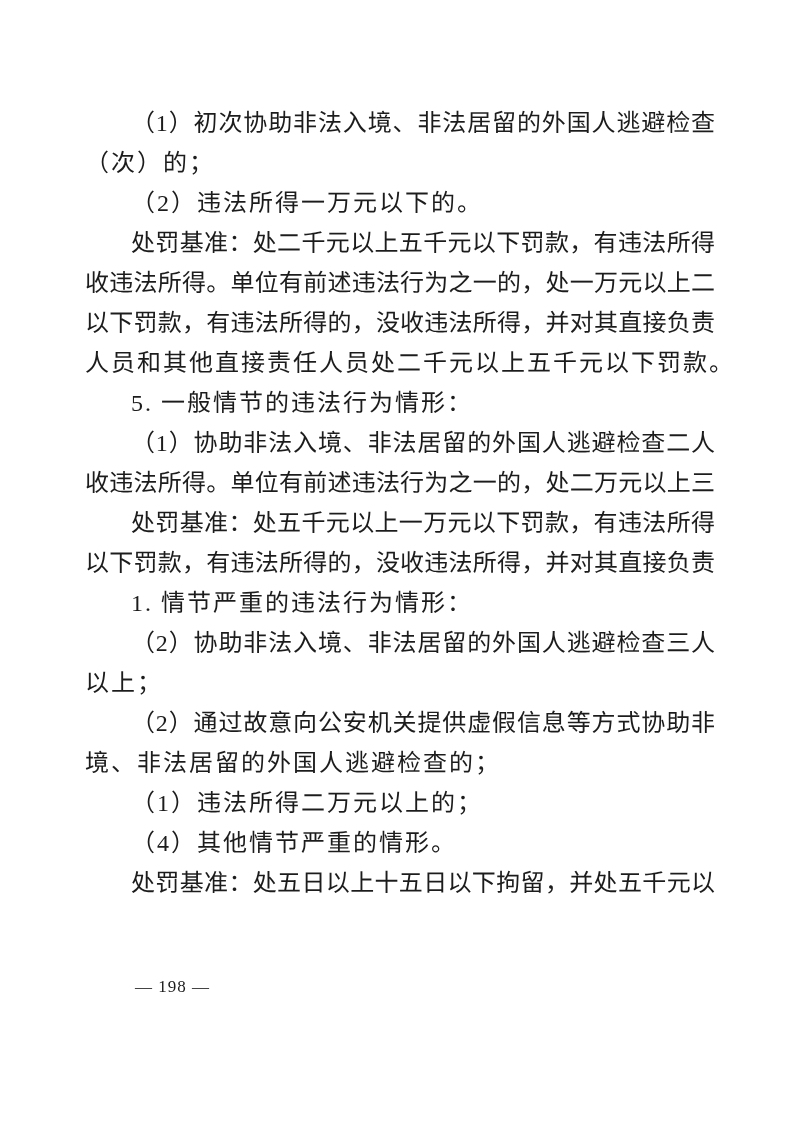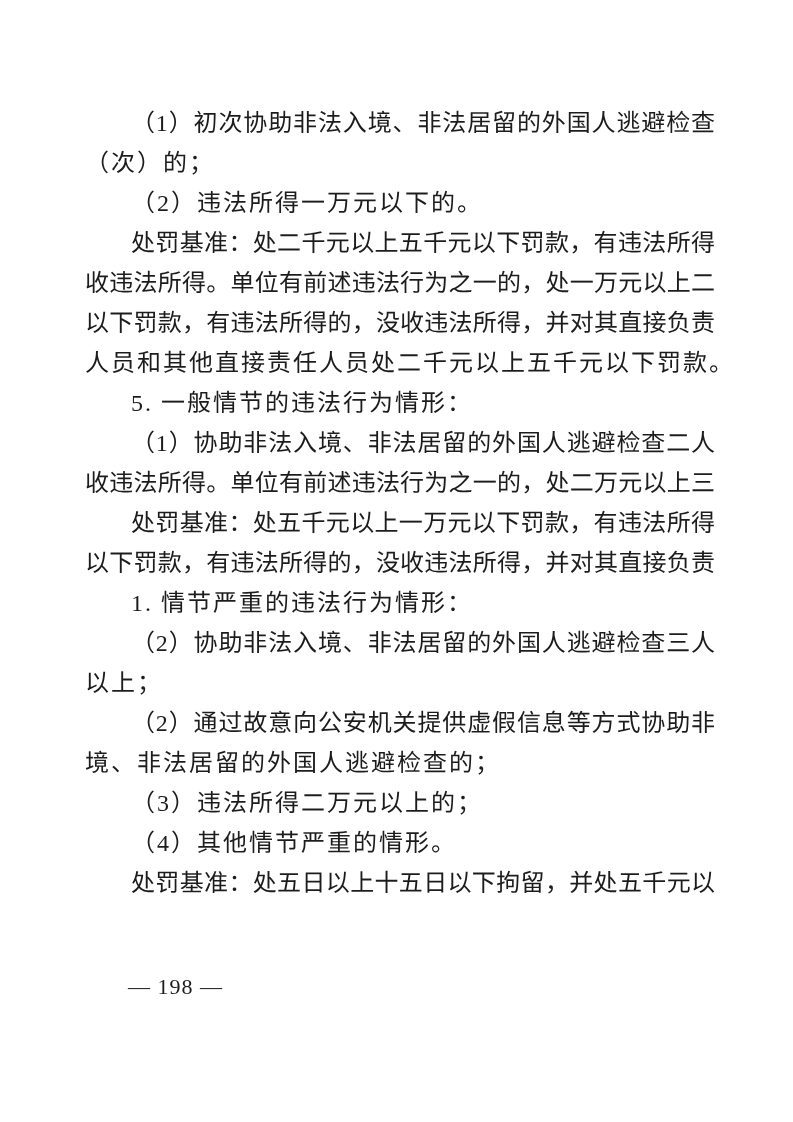--- a/index.html
+++ b/index.html
@@ -36,25 +36,25 @@
   .line.justify {
     white-space: normal;
     letter-spacing: 0;
     text-align: justify;
     text-align-last: justify;
     text-justify: inter-character;
     overflow: hidden;
   }
   .footer {
     position: absolute;
-    left: 128px;
+    left: 135px;
     top: 973px;
     height: 28px;
     line-height: 28px;
-    font-size: 22px;
+    font-size: 17px;
     letter-spacing: 1px;
     color: #1c1c1c;
   }
 </style>
 </head>
 <body>
 
 <div class="page">
   <main class="text-block" id="text-block">
       <div class="line indent justify">（1）初次协助非法入境、非法居留的外国人逃避检查一人</div>
@@ -67,18 +67,18 @@
       <div class="line indent">5. 一般情节的违法行为情形：</div>
       <div class="line indent justify">（1）协助非法入境、非法居留的外国人逃避检查二人（次）的；</div>
       <div class="line justify">收违法所得。单位有前述违法行为之一的，处二万元以上三万元</div>
       <div class="line indent justify">处罚基准：处五千元以上一万元以下罚款，有违法所得的，没</div>
       <div class="line justify">以下罚款，有违法所得的，没收违法所得，并对其直接负责的主管</div>
       <div class="line indent">1. 情节严重的违法行为情形：</div>
       <div class="line indent justify">（2）协助非法入境、非法居留的外国人逃避检查三人（次）</div>
       <div class="line">以上；</div>
       <div class="line indent justify">（2）通过故意向公安机关提供虚假信息等方式协助非法入</div>
       <div class="line">境、非法居留的外国人逃避检查的；</div>
-      <div class="line indent">（3）违法所得二万元以上的；</div>
+      <div class="line indent">（1）违法所得二万元以上的；</div>
       <div class="line indent">（4）其他情节严重的情形。</div>
       <div class="line indent justify">处罚基准：处五日以上十五日以下拘留，并处五千元以上二万</div>
     </main>
   <div class="footer">— 198 —</div>
 </div>
 
 </body></html>

